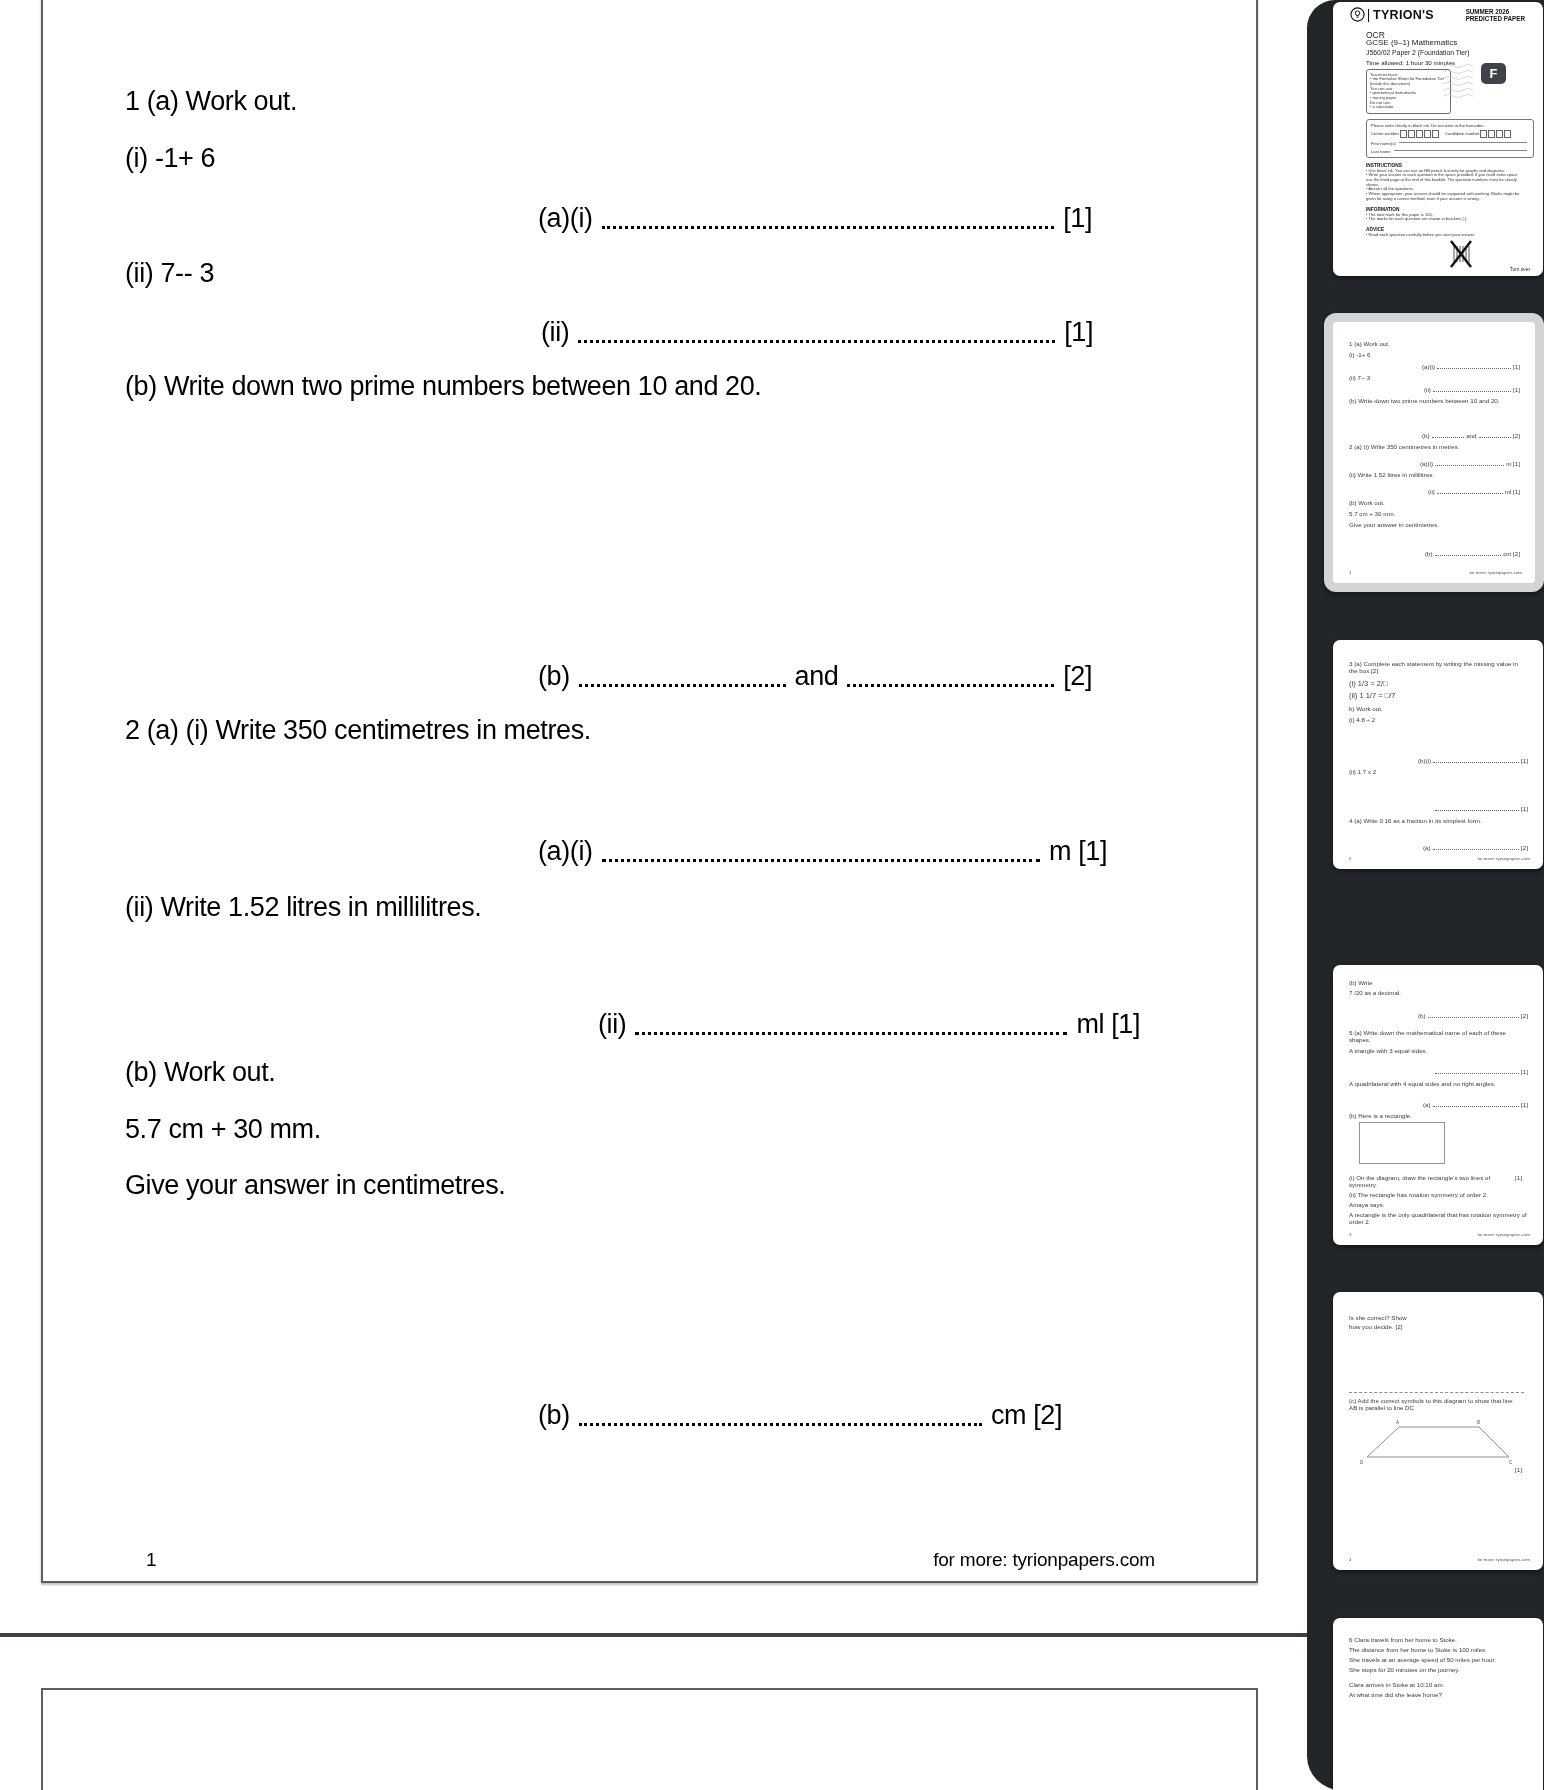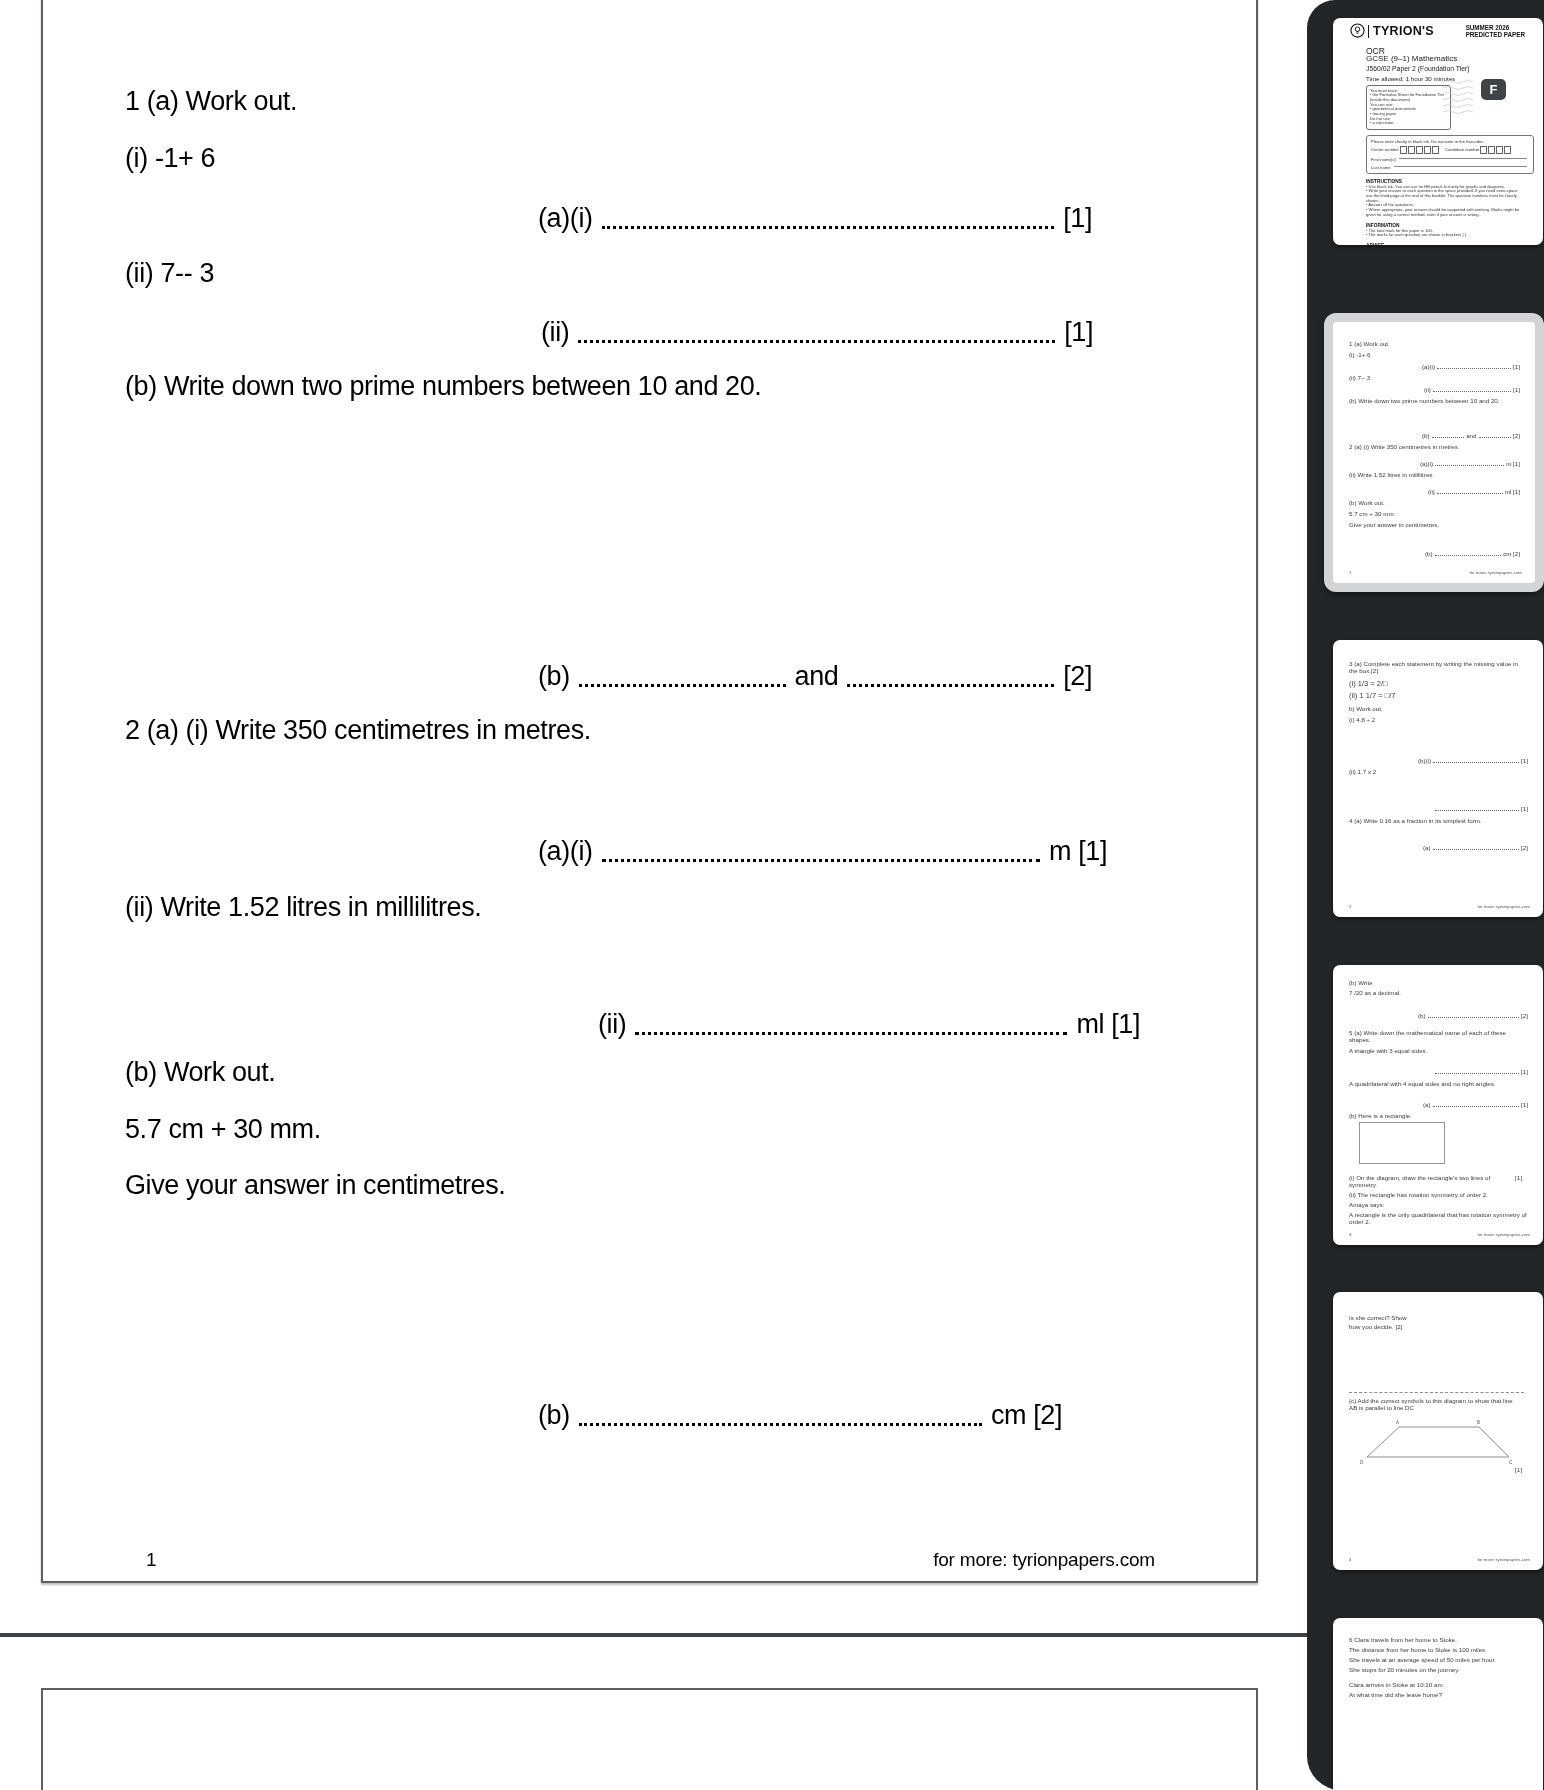--- a/index.html
+++ b/index.html
@@ -112,21 +112,21 @@
   </div>
 
   <div class="mainfoot" style="left:146px;top:1549px">1</div>
   <div class="mainfoot" style="right:389px;top:1549px">for more: tyrionpapers.com</div>
 
   <div class="page-divider"></div>
   <div class="sheet sheet2"></div>
 
   <div class="side-panel"></div>
 
-  <div class="thumb" style="top:18px;height:227px">
+  <div class="thumb" style="top:2px;height:274px">
     <div class="cov">
       <div class="cov-head">
         <span>
           <svg width="15" height="15" viewBox="0 0 16 16">
               <circle cx="8" cy="8" r="7" fill="none" stroke="#111" stroke-width="1.2"></circle>
               <circle cx="8" cy="6.6" r="2.4" fill="none" stroke="#111" stroke-width="1"></circle>
               <line x1="6.9" y1="9.4" x2="9.1" y2="9.4" stroke="#111" stroke-width="1"></line>
               <line x1="7.1" y1="10.9" x2="8.9" y2="10.9" stroke="#111" stroke-width="1"></line>
             </svg>
         </span>
@@ -267,21 +267,21 @@
             <span>cm [2]</span>
         </div>
         <div class="m-foot">
           <span>1</span>
           <span>for more: tyrionpapers.com</span>
         </div>
       </div>
     </div>
   </div>
 
-  <div class="thumb" style="top:640px;height:277px">
+  <div class="thumb" style="top:640px;height:229px">
     <div class="mini" style="padding-top:20px">
       <div>3 (a) Complete each statement by writing the missing value in the box.[2]</div>
       <div style="margin-top:6px;font-size:7.5px">(i)   1/3  =  2/□</div>
       <div style="margin-top:5px;font-size:7.5px">(ii)   1 1/7  =  □/7</div>
       <div style="margin-top:6px">b) Work out.</div>
       <div style="margin-top:4px">(i) 4.8 ÷ 2</div>
       <div class="m-ans" style="margin-top:34px;margin-left:auto;width:110px">
         <span>(b)(i)</span>
           <span class="m-dots"></span>
           <span>[1]</span>

